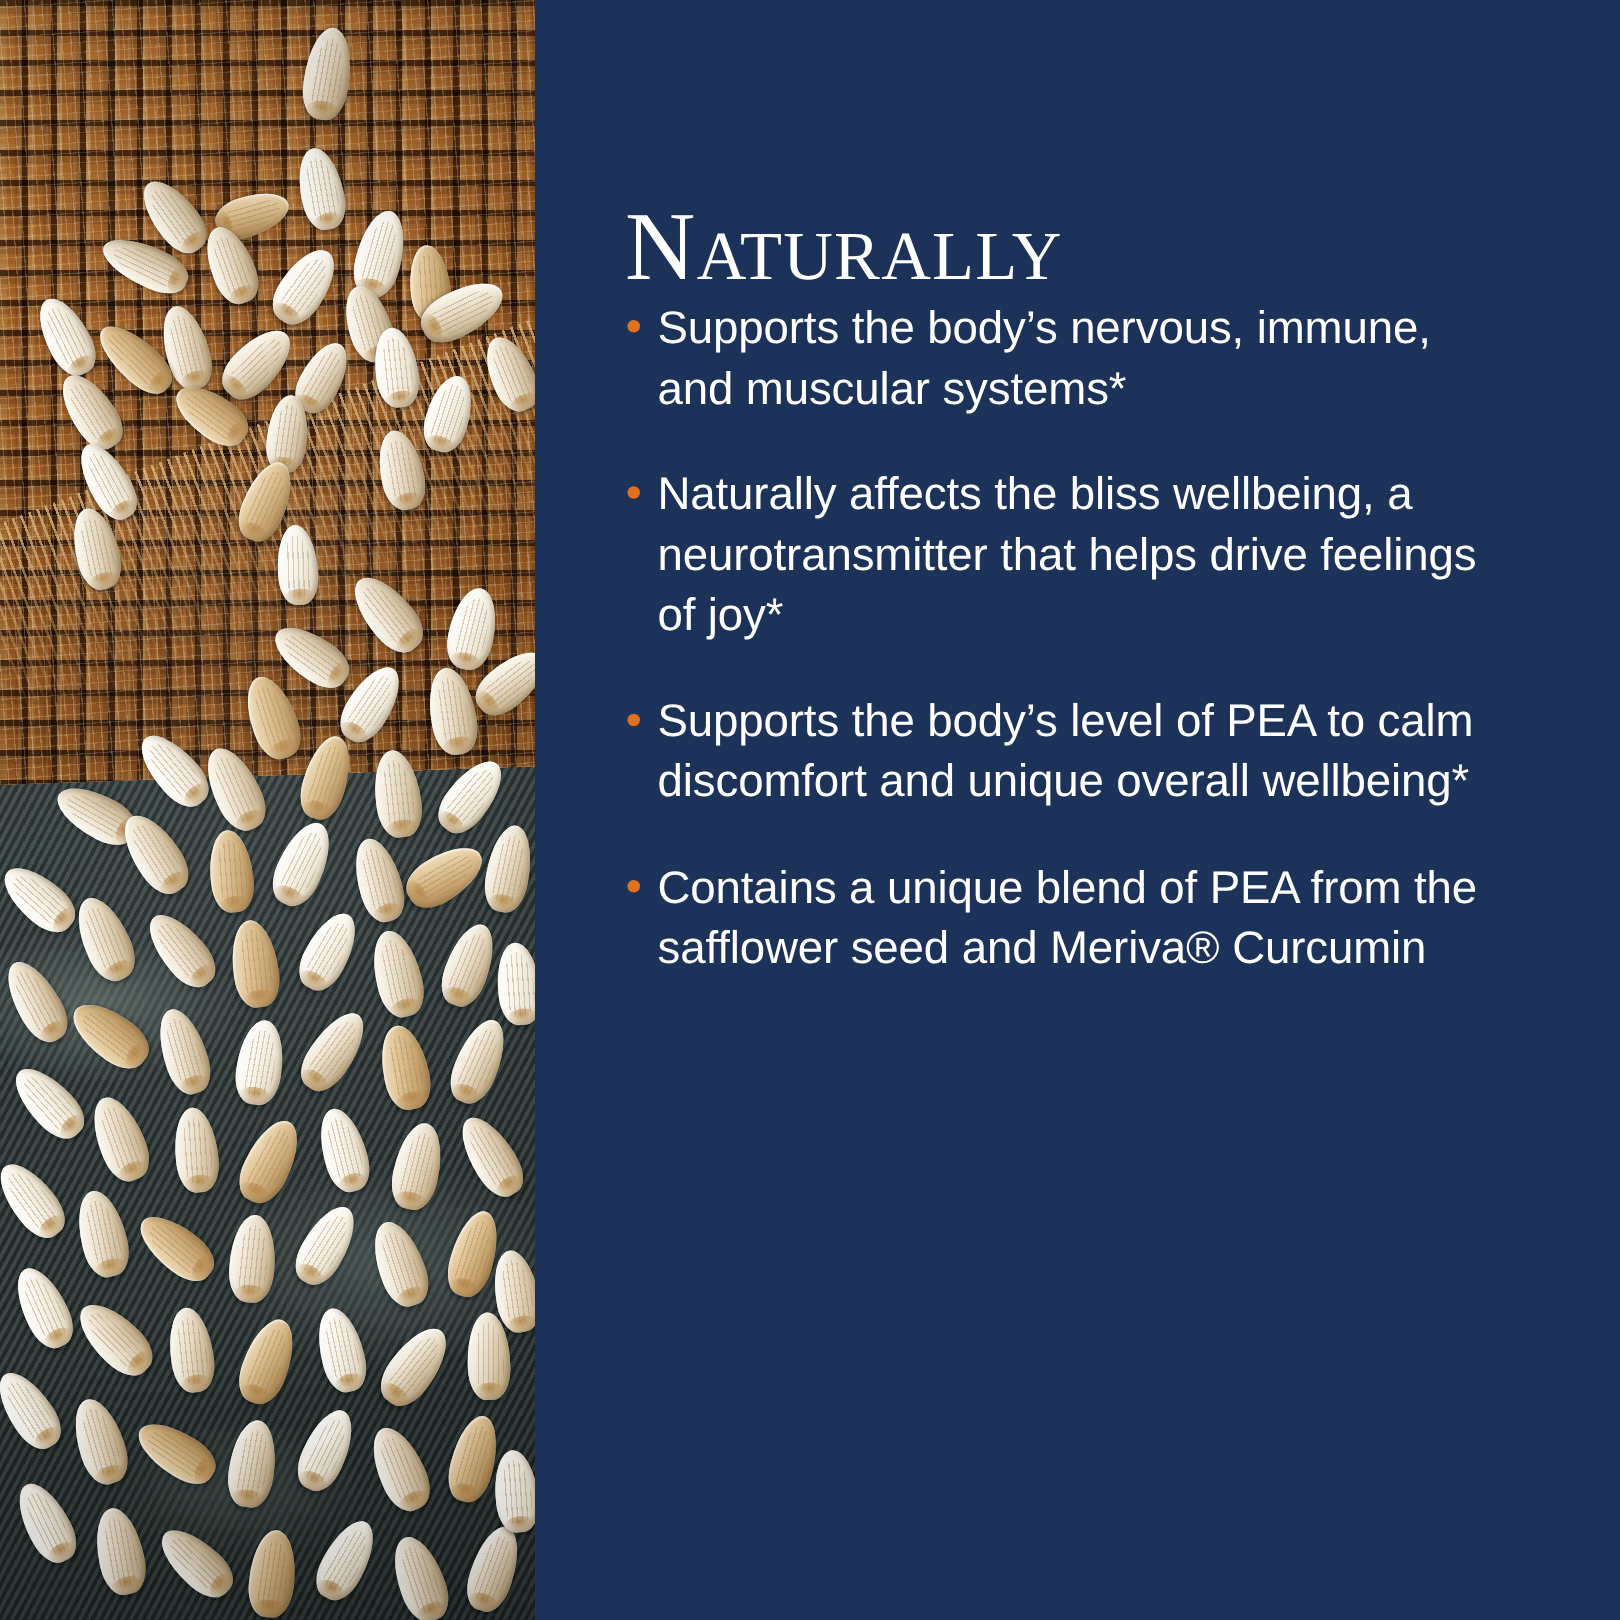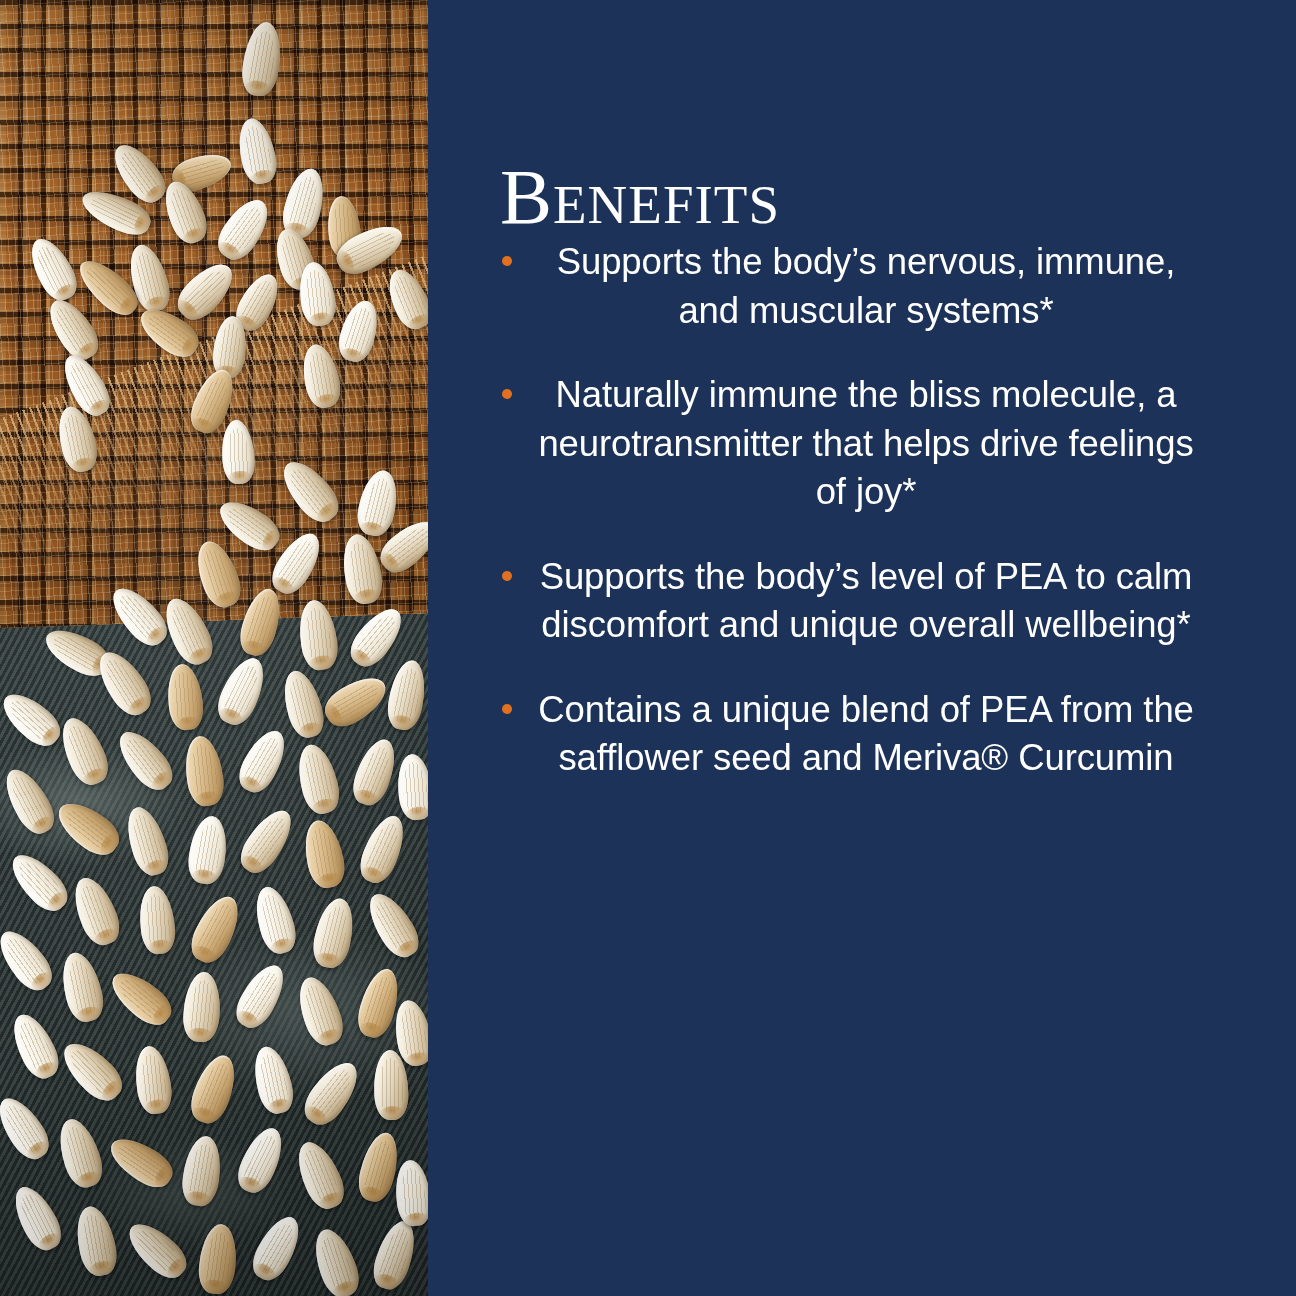--- a/index.html
+++ b/index.html
@@ -197,21 +197,20 @@
     width: 706px;
     margin: 0;
     padding: 0;
     list-style: none;
   }
 
   .benefit-item {
     position: relative;
     padding-left: 26px;
     margin-bottom: 36px;
-    text-align: center;
   }
   .benefit-item:last-child { margin-bottom: 0; }
 
   .benefit-bullet {
     position: absolute;
     left: 2px;
     top: 18px;
     width: 10px;
     height: 10px;
     border-radius: 50%;
@@ -340,30 +339,30 @@
       <div class="seed" style="left:318px;top:1228px;width:36px;height:70px;transform:rotate(-20deg);"></div>
       <div class="seed" style="left:378px;top:1220px;width:34px;height:70px;transform:rotate(18deg);"></div>
       <div class="seed pale" style="left:396px;top:1160px;width:34px;height:66px;transform:rotate(-6deg);"></div>
     </div>
 
     <div class="photo-grade"></div>
   </div>
 
   <div class="content-panel">
 
-    <h1 class="benefits-title">Benefits</h1>
+    <h1 class="benefits-title">Naturally</h1>
 
     <ul class="benefits-list">
       <li class="benefit-item">
         <span class="benefit-bullet"></span>
         <span class="benefit-text">Supports the body’s nervous, immune, and muscular systems*</span>
       </li>
       <li class="benefit-item">
         <span class="benefit-bullet"></span>
-        <span class="benefit-text">Naturally immune the bliss molecule, a neurotransmitter that helps drive feelings of joy*</span>
+        <span class="benefit-text">Naturally affects the bliss wellbeing, a neurotransmitter that helps drive feelings of joy*</span>
       </li>
       <li class="benefit-item">
         <span class="benefit-bullet"></span>
         <span class="benefit-text">Supports the body’s level of PEA to calm discomfort and unique overall wellbeing*</span>
       </li>
       <li class="benefit-item">
         <span class="benefit-bullet"></span>
         <span class="benefit-text">Contains a unique blend of PEA from the safflower seed and Meriva® Curcumin</span>
       </li>
     </ul>

